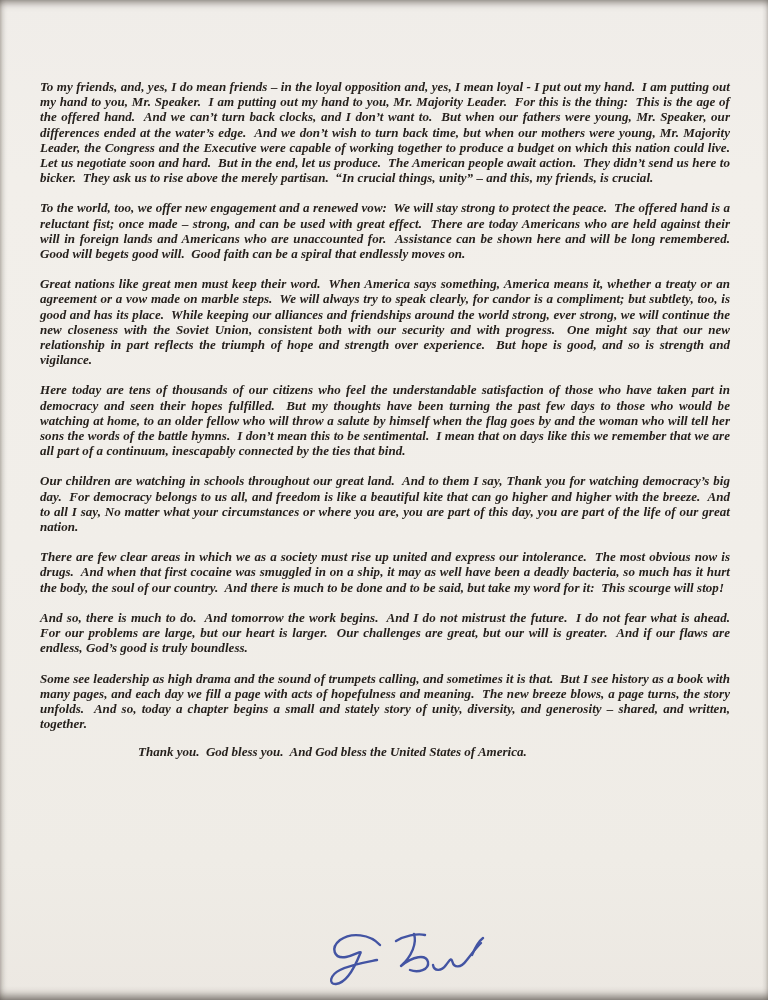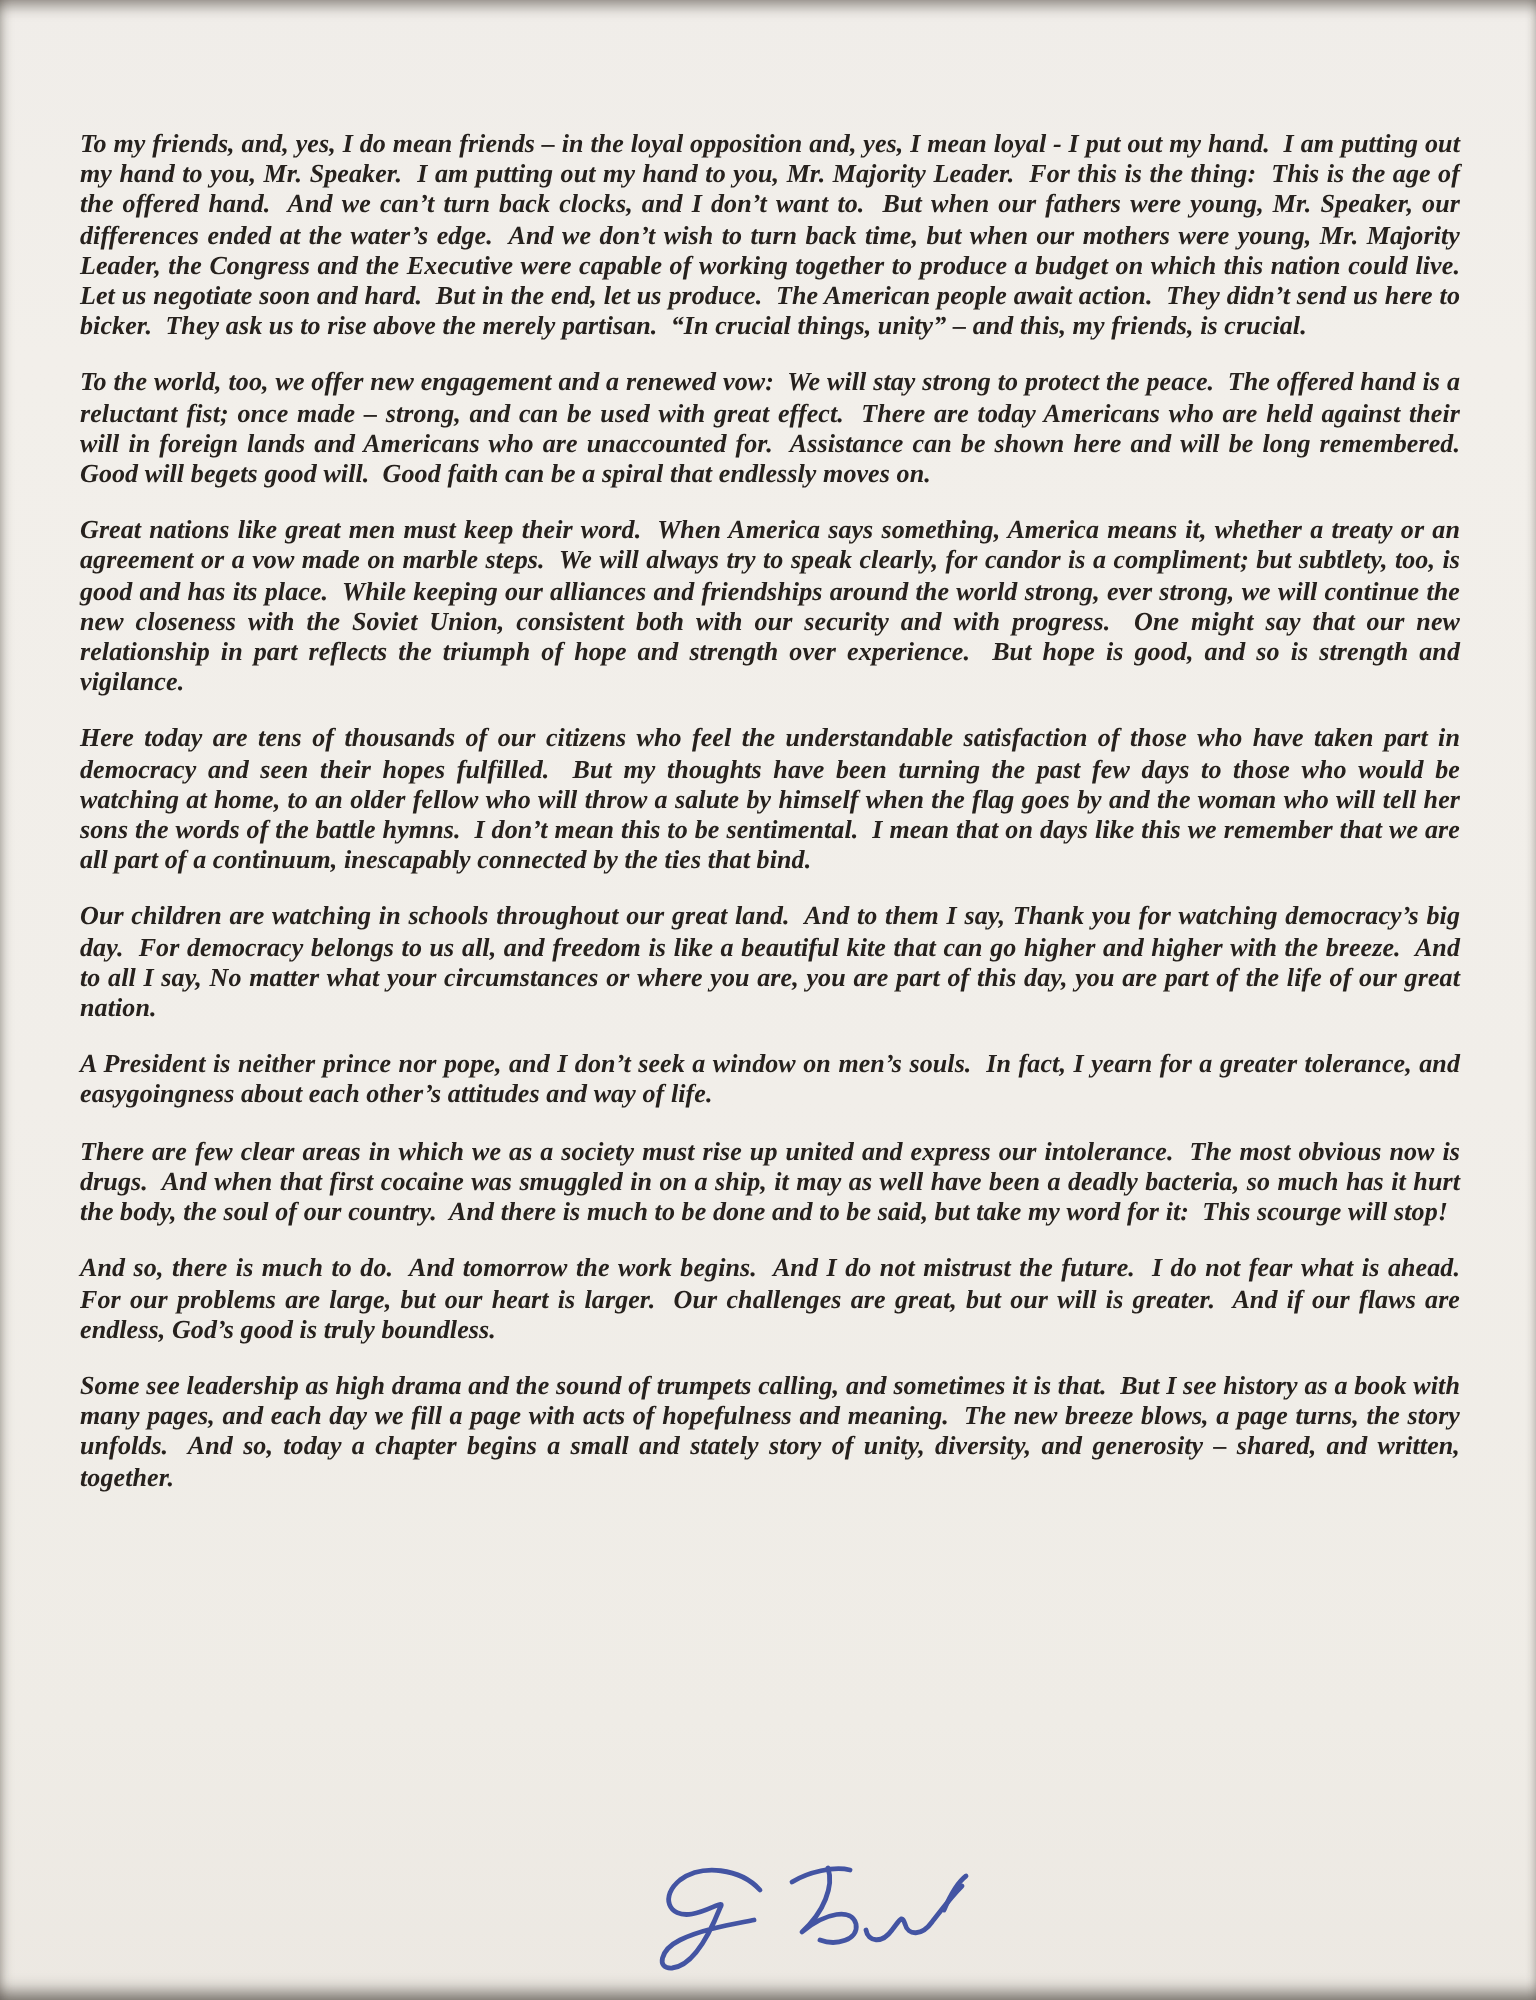--- a/index.html
+++ b/index.html
@@ -25,21 +25,21 @@
     position: absolute;
     left: 40px;
     top: 64px;
     width: 690px;
     color: #26211d;
     font-family: "Liberation Serif", "DejaVu Serif", serif;
     font-style: italic;
     font-weight: 700;
   }
   .para {
-    margin: 0 0 13px 0;
+    margin: 15px 0 13px 0;
     font-size: 13px;
     line-height: 15.2px;
     text-align: justify;
     text-justify: inter-word;
     white-space: pre-wrap;
     letter-spacing: 0.05px;
   }
   .closing {
     margin: 2px 0 0 0;
     padding-left: 98px;
@@ -59,24 +59,24 @@
 </head>
 <body>
 
 <div class="paper">
   <div class="content">
     <p class="para">To my friends, and, yes, I do mean friends – in the loyal opposition and, yes, I mean loyal - I put out my hand.  I am putting out my hand to you, Mr. Speaker.  I am putting out my hand to you, Mr. Majority Leader.  For this is the thing:  This is the age of the offered hand.  And we can’t turn back clocks, and I don’t want to.  But when our fathers were young, Mr. Speaker, our differences ended at the water’s edge.  And we don’t wish to turn back time, but when our mothers were young, Mr. Majority Leader, the Congress and the Executive were capable of working together to produce a budget on which this nation could live.  Let us negotiate soon and hard.  But in the end, let us produce.  The American people await action.  They didn’t send us here to bicker.  They ask us to rise above the merely partisan.  “In crucial things, unity” – and this, my friends, is crucial.</p>
     <p class="para">To the world, too, we offer new engagement and a renewed vow:  We will stay strong to protect the peace.  The offered hand is a reluctant fist; once made – strong, and can be used with great effect.  There are today Americans who are held against their will in foreign lands and Americans who are unaccounted for.  Assistance can be shown here and will be long remembered.  Good will begets good will.  Good faith can be a spiral that endlessly moves on.</p>
     <p class="para">Great nations like great men must keep their word.  When America says something, America means it, whether a treaty or an agreement or a vow made on marble steps.  We will always try to speak clearly, for candor is a compliment; but subtlety, too, is good and has its place.  While keeping our alliances and friendships around the world strong, ever strong, we will continue the new closeness with the Soviet Union, consistent both with our security and with progress.  One might say that our new relationship in part reflects the triumph of hope and strength over experience.  But hope is good, and so is strength and vigilance.</p>
     <p class="para">Here today are tens of thousands of our citizens who feel the understandable satisfaction of those who have taken part in democracy and seen their hopes fulfilled.  But my thoughts have been turning the past few days to those who would be watching at home, to an older fellow who will throw a salute by himself when the flag goes by and the woman who will tell her sons the words of the battle hymns.  I don’t mean this to be sentimental.  I mean that on days like this we remember that we are all part of a continuum, inescapably connected by the ties that bind.</p>
     <p class="para">Our children are watching in schools throughout our great land.  And to them I say, Thank you for watching democracy’s big day.  For democracy belongs to us all, and freedom is like a beautiful kite that can go higher and higher with the breeze.  And to all I say, No matter what your circumstances or where you are, you are part of this day, you are part of the life of our great nation.</p>
-    <p class="para">A President is neither prince nor pope, and I don’t seek a window on men’s souls.  In fact, I yearn for a greater tolerance, and easygoingness about each other’s attitudes and way of life.</p>
     <p class="para">There are few clear areas in which we as a society must rise up united and express our intolerance.  The most obvious now is drugs.  And when that first cocaine was smuggled in on a ship, it may as well have been a deadly bacteria, so much has it hurt the body, the soul of our country.  And there is much to be done and to be said, but take my word for it:  This scourge will stop!</p>
     <p class="para">And so, there is much to do.  And tomorrow the work begins.  And I do not mistrust the future.  I do not fear what is ahead.  For our problems are large, but our heart is larger.  Our challenges are great, but our will is greater.  And if our flaws are endless, God’s good is truly boundless.</p>
     <p class="para">Some see leadership as high drama and the sound of trumpets calling, and sometimes it is that.  But I see history as a book with many pages, and each day we fill a page with acts of hopefulness and meaning.  The new breeze blows, a page turns, the story unfolds.  And so, today a chapter begins a small and stately story of unity, diversity, and generosity – shared, and written, together.</p>
+    <p class="closing">Thank you.  God bless you.  And God bless the United States of America.</p>
   </div>
 
   <div class="sig">
     <svg width="170" height="64" viewBox="0 0 170 64" fill="none" xmlns="http://www.w3.org/2000/svg">
       <g stroke="#4354a3" stroke-width="2.4" stroke-linecap="round" stroke-linejoin="round" fill="none">
         <path d="M 58 17 C 48 6 29 4 18 12 C 8 20 12 31 24 29 C 33 27.5 41 21 38 26 C 32 41 24 55 14 56 C 6 56.5 8 47 18 42 C 29 36.5 45 34 55 32"></path>
         <path d="M 74 13 C 82 8 95 5 103 7"></path>
         <path d="M 92 6 C 95 15 90 28 79 38 C 91 28 104 26 106 34 C 107.5 42 96 45 88 42"></path>
         <path d="M 111 37 C 112 43 119 44 124 37 C 128 32 129 29 130.5 34 C 132 40 139 40 144 33 C 148 28 153 21 159 15"></path>
         <path d="M 150 27 C 153 20 157 13 161 10"></path>

